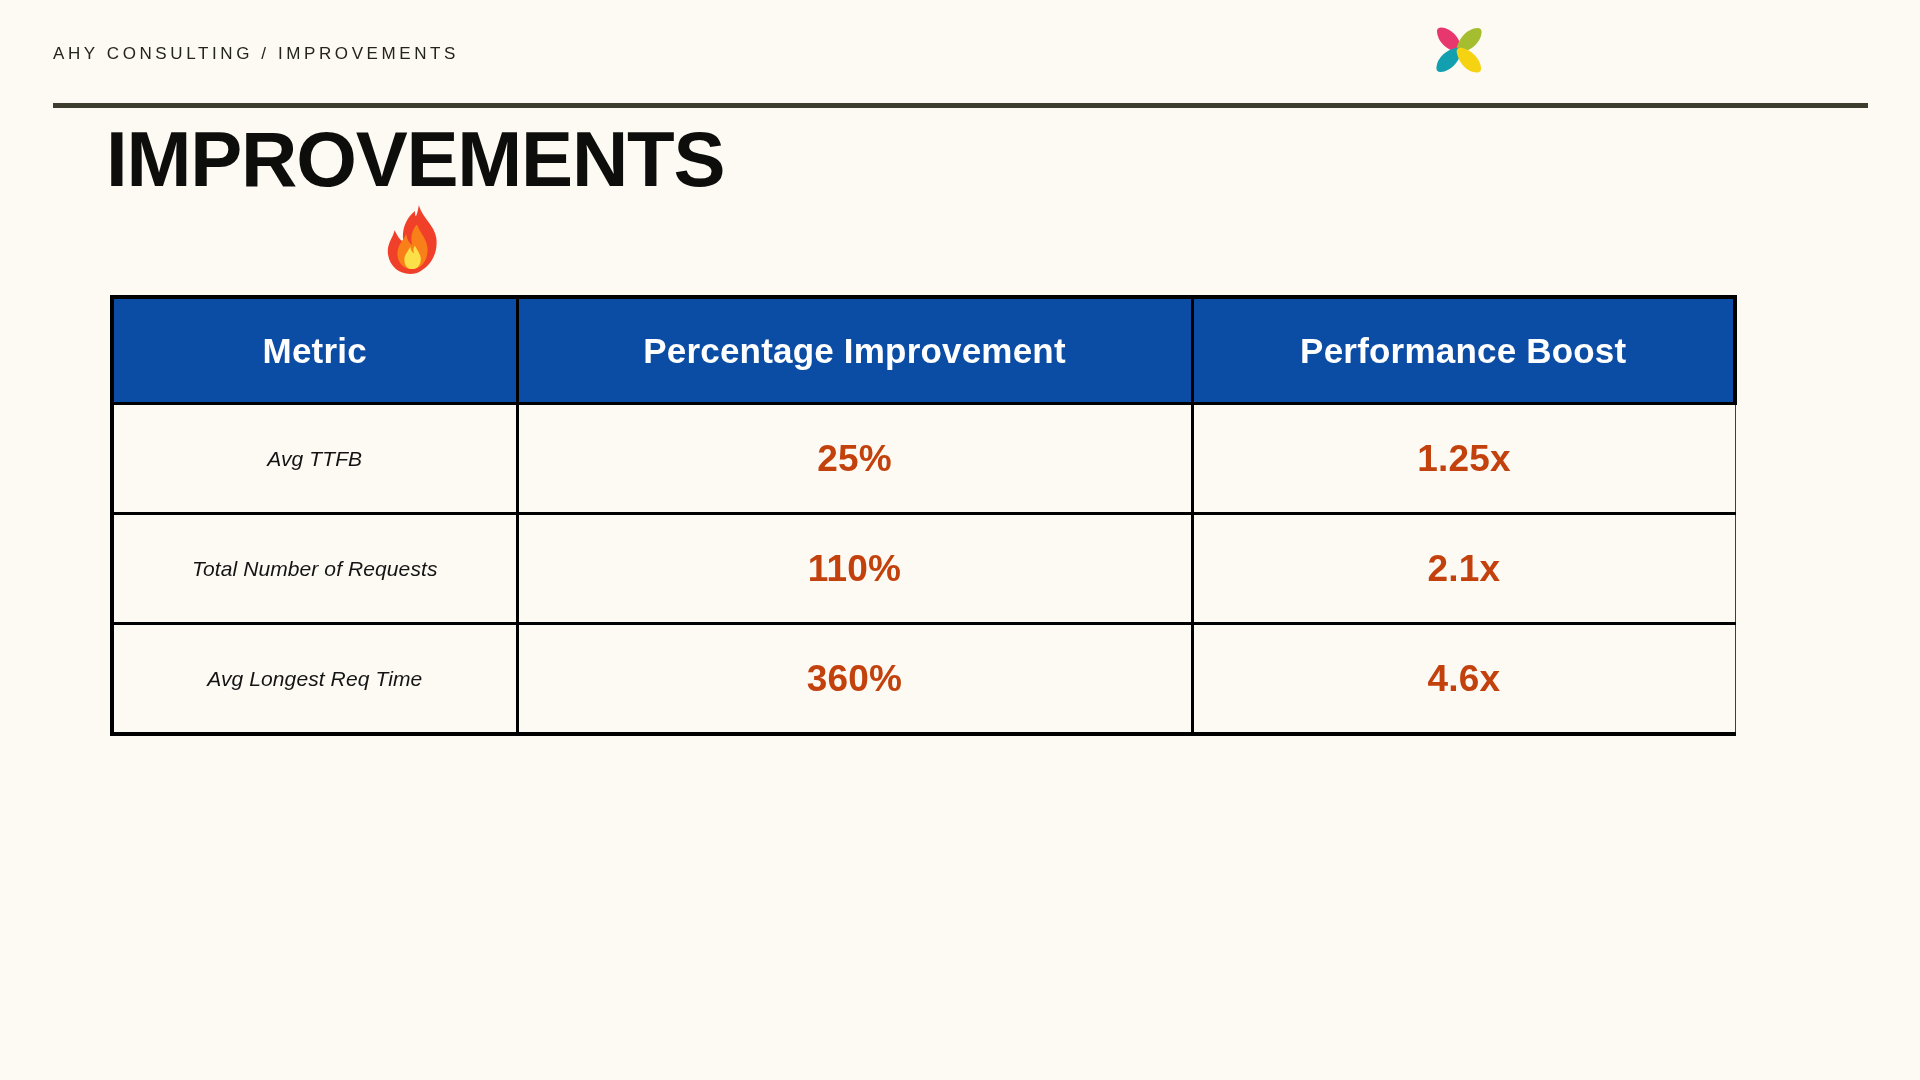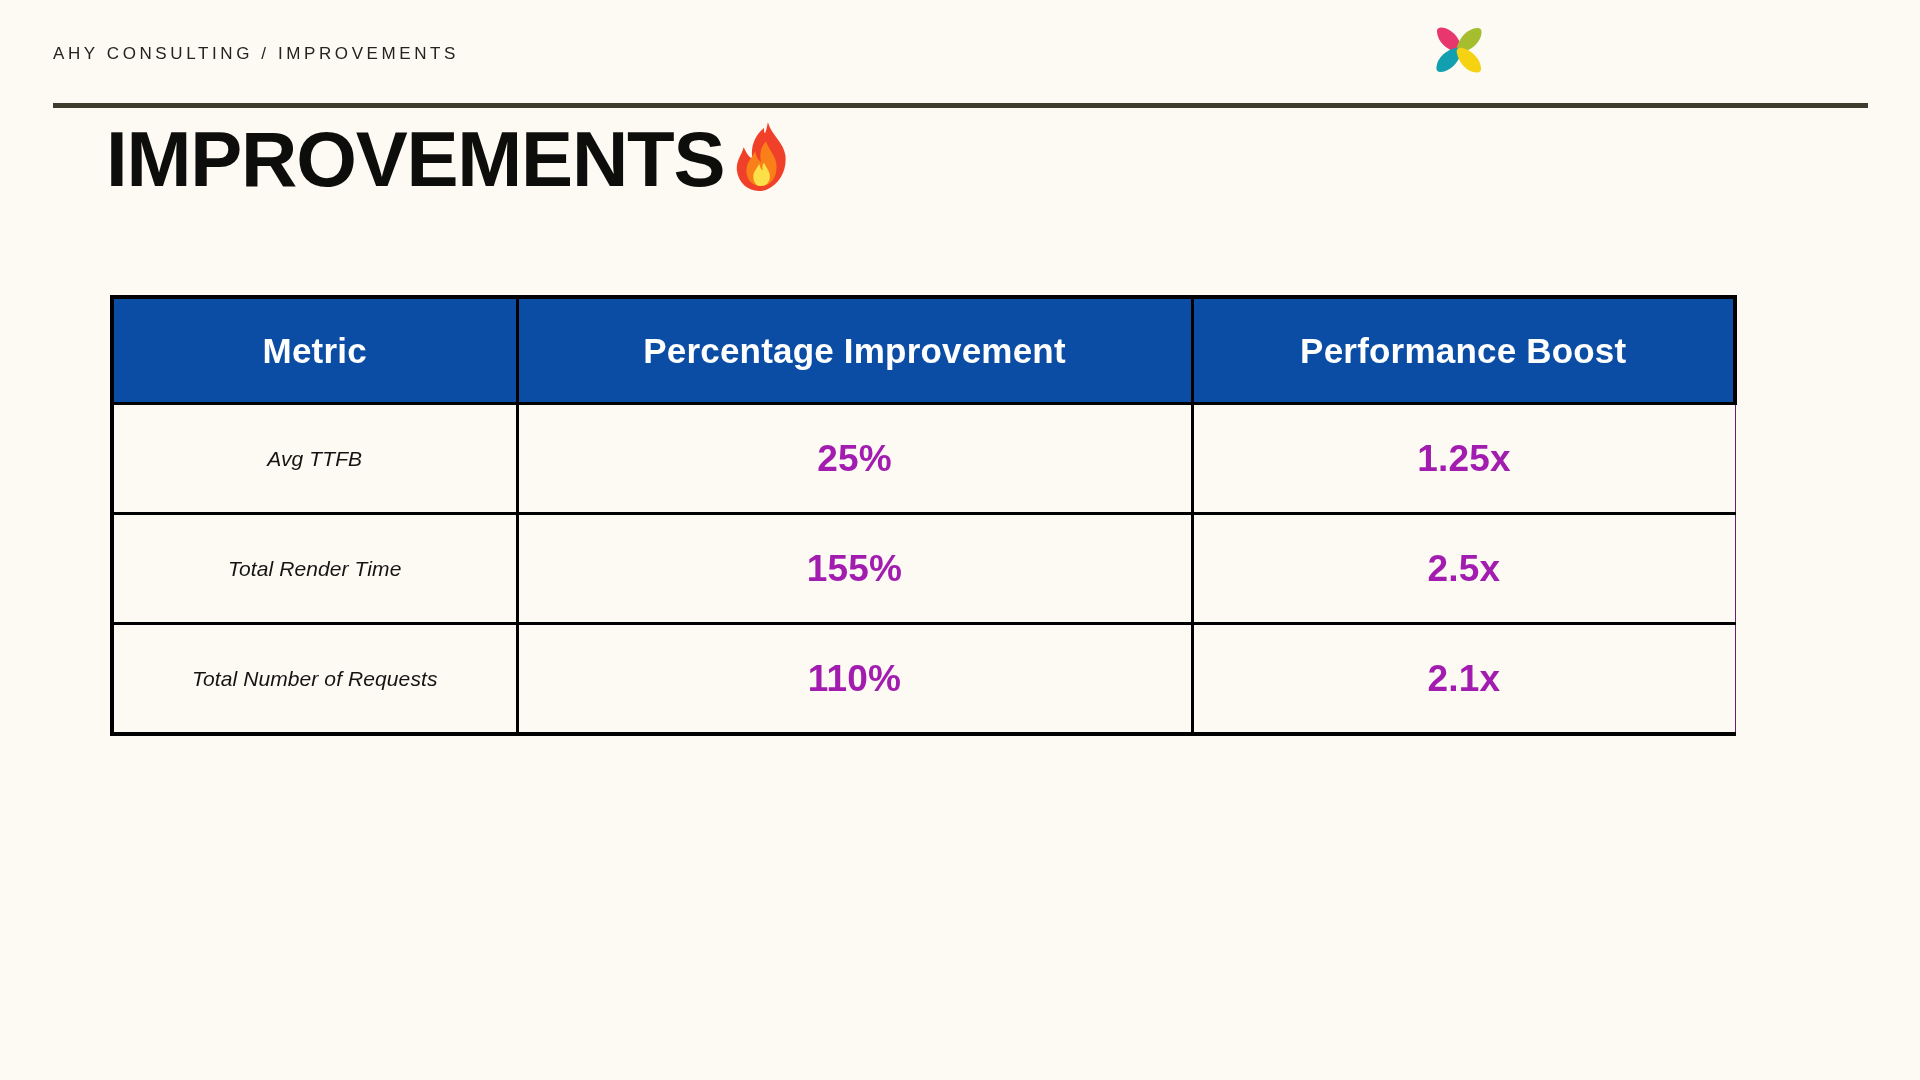--- a/index.html
+++ b/index.html
@@ -62,20 +62,21 @@
   }
 
   
   .title-row {
     position: absolute;
     left: 106px;
     top: 120px;
     display: flex;
     align-items: center;
     gap: 9px;
+    flex-direction: column;
   }
   .title {
     font-size: 78px;
     line-height: 1.0;
     font-weight: bold;
     letter-spacing: -1.2px;
     color: #0d0d0b;
     font-family: "Liberation Sans", sans-serif;
     white-space: nowrap;
   }
@@ -135,21 +136,21 @@
   td.metric-name {
     font-size: 21px;
     font-weight: 400;
     color: #141414;
     letter-spacing: 0.1px;
     font-style: italic;
   }
   td.metric-value {
     font-size: 37px;
     font-weight: bold;
-    color: #a21caf;
+    color: #c2410c;
     letter-spacing: 0.2px;
   }
 </style>
 </head>
 <body>
 
 <div class="slide">
 
   <div class="topbar">
     <div class="eyebrow">AHY CONSULTING / IMPROVEMENTS</div>
@@ -195,26 +196,26 @@
           <th>Performance Boost</th>
         </tr>
       </thead>
       <tbody>
         <tr>
           <td class="metric-name">Avg TTFB</td>
           <td class="metric-value">25%</td>
           <td class="metric-value">1.25x</td>
         </tr>
         <tr>
-          <td class="metric-name">Total Render Time</td>
-          <td class="metric-value">155%</td>
-          <td class="metric-value">2.5x</td>
-        </tr>
-        <tr>
           <td class="metric-name">Total Number of Requests</td>
           <td class="metric-value">110%</td>
           <td class="metric-value">2.1x</td>
         </tr>
+        <tr>
+          <td class="metric-name">Avg Longest Req Time</td>
+          <td class="metric-value">360%</td>
+          <td class="metric-value">4.6x</td>
+        </tr>
       </tbody>
     </table>
   </div>
 
 </div>
 
 </body></html>

